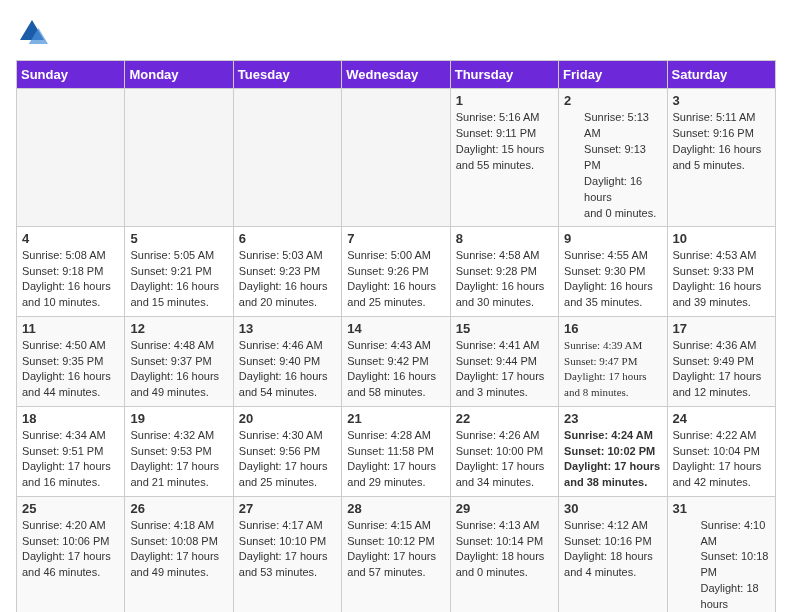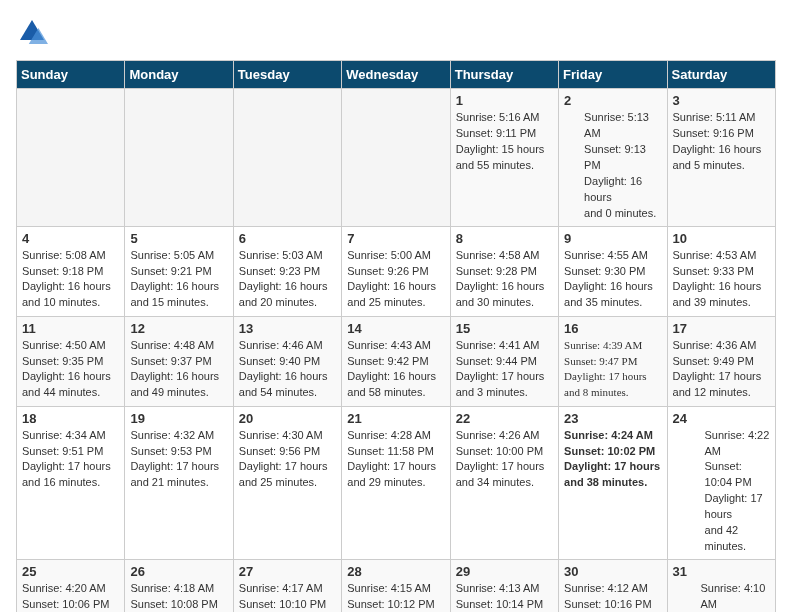--- a/index.html
+++ b/index.html
@@ -50,21 +50,21 @@
     }
     .location {
       font-size: 14px;
       color: #555;
     }
     table {
       width: 100%;
       border-collapse: collapse;
     }
     thead tr th {
-      background-color: #0c4a6e;
+      background-color: #6d28d9;
       color: #fff;
       font-size: 13px;
       font-weight: bold;
       padding: 6px 4px;
       text-align: left;
       border: 1px solid #ccc;
       margin-left: 38px;
     }
     tbody tr td {
       vertical-align: top;
@@ -295,21 +295,21 @@
         </td>
         <td>
           <span class="day-number">23</span>
           <div class="day-info" style="white-space: pre-line; font-weight: bold;">Sunrise: 4:24 AM
 Sunset: 10:02 PM
 Daylight: 17 hours
 and 38 minutes.</div>
         </td>
         <td>
           <span class="day-number">24</span>
-          <div class="day-info" style="white-space: pre-line; margin-left: 32px;">Sunrise: 4:22 AM
+          <div class="day-info" style="white-space: pre-line;">Sunrise: 4:22 AM
 Sunset: 10:04 PM
 Daylight: 17 hours
 and 42 minutes.</div>
         </td>
       </tr>
       <tr>
         <td>
           <span class="day-number">25</span>
           <div class="day-info" style="white-space: pre-line;">Sunrise: 4:20 AM
 Sunset: 10:06 PM

